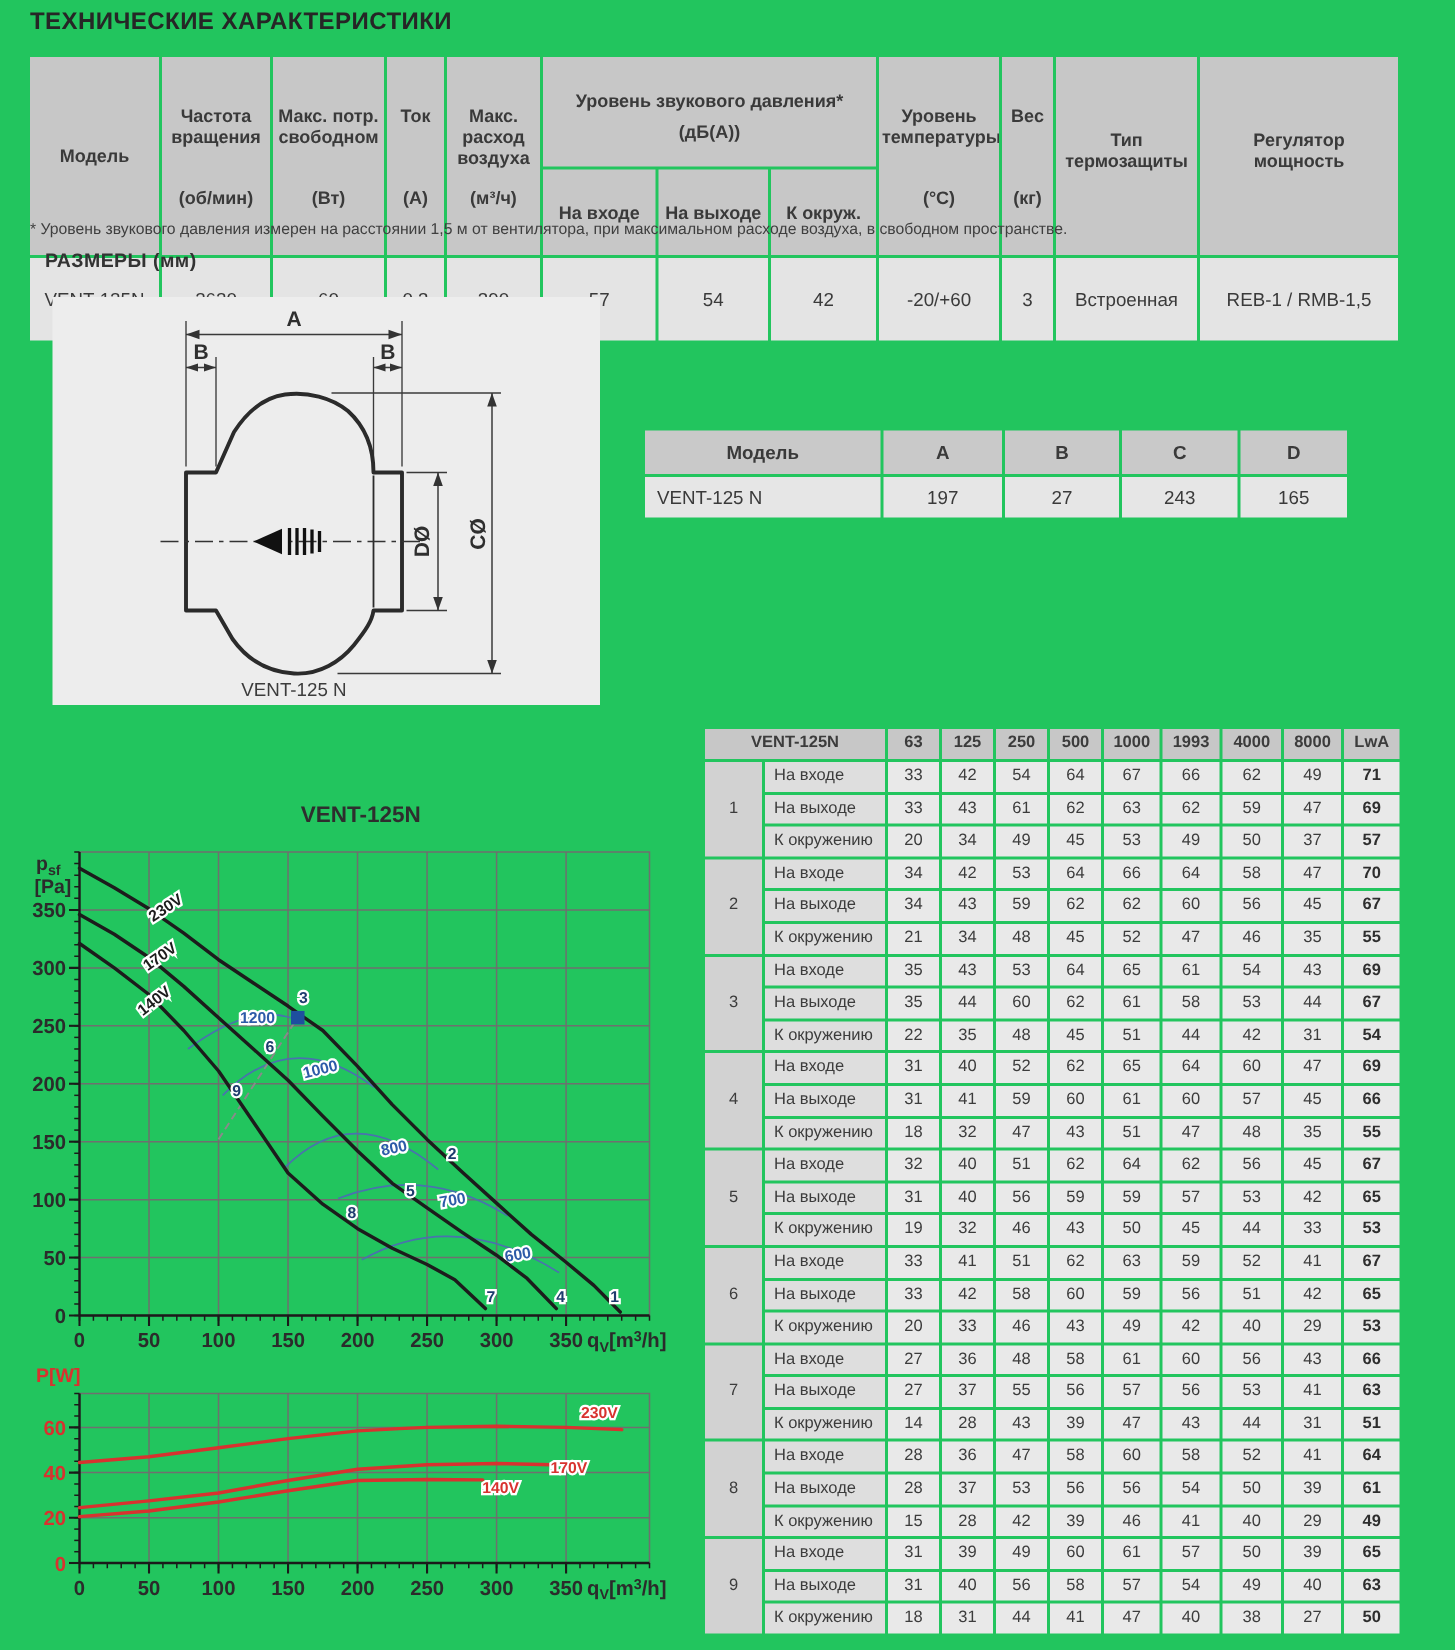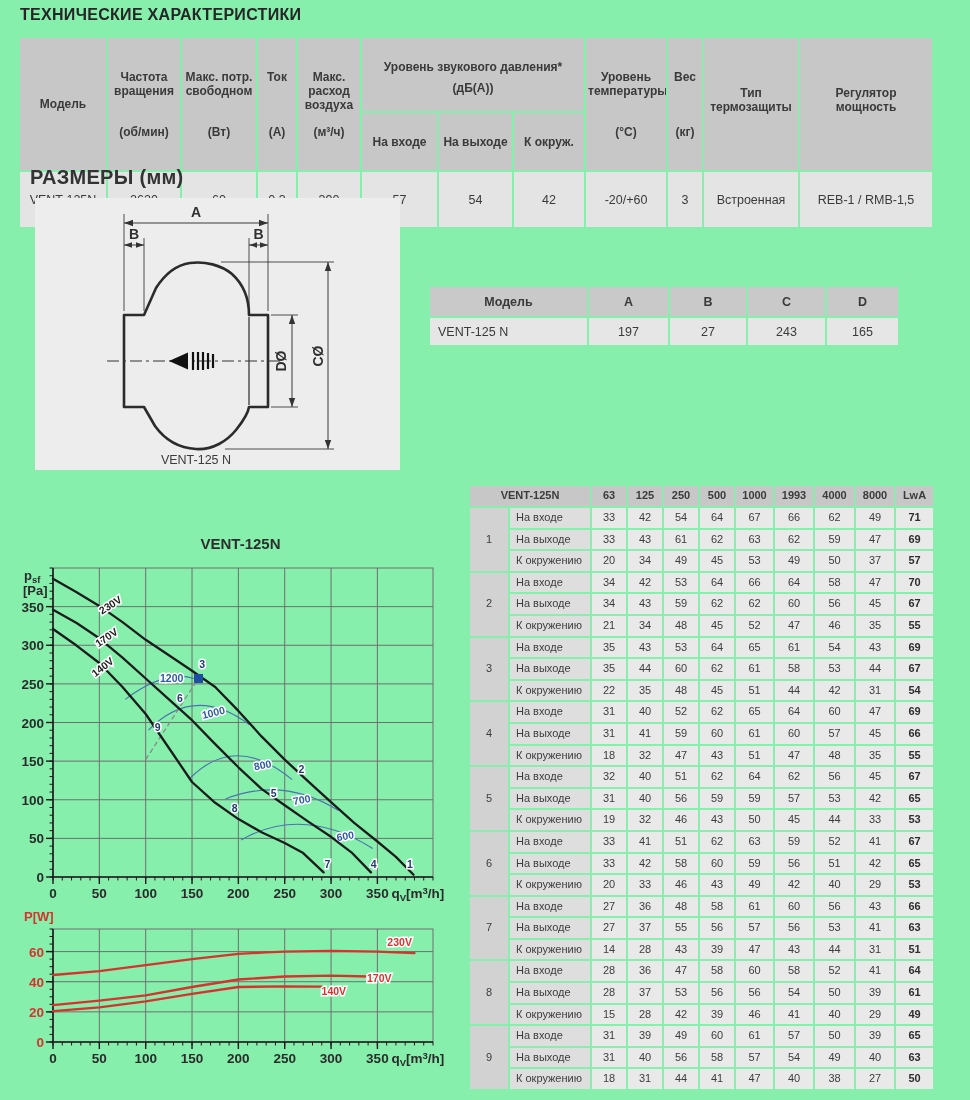--- a/index.html
+++ b/index.html
@@ -1,20 +1,20 @@
 <!DOCTYPE html>
 <html><head>
 <meta charset="utf-8">
 <style>
   html,body{margin:0;padding:0;background:#fff;}
   body{font-family:"Liberation Sans",sans-serif;color:#3a3a3a;}
-  .page{position:relative;width:970px;height:1100px;background:#86efac;overflow:hidden;}
+  .page{position:relative;width:970px;height:1100px;background:#22c55e;overflow:hidden;}
 
   .h1{position:absolute;left:20px;top:6px;font-size:16px;font-weight:bold;color:#262626;letter-spacing:.3px;}
-  .h2{position:absolute;left:30px;top:166px;font-size:20px;font-weight:bold;color:#333;letter-spacing:.3px;}
+  .h2{position:absolute;left:30px;top:166px;font-size:13px;font-weight:bold;color:#333;letter-spacing:.3px;}
   .footnote{position:absolute;left:20px;top:147px;width:930px;font-size:10.5px;color:#3f3f3f;}
 
   table{border-collapse:separate;border-spacing:2px;}
   td{overflow:hidden;}
 
   
   table.spec{position:absolute;left:18px;top:36px;width:916px;table-layout:fixed;}
   .spec td{background:#e4e4e4;text-align:center;font-size:12.5px;color:#3a3a3a;padding:16px 2px;}
   .spec td.h{background:#c7c7c7;font-weight:bold;font-size:12px;line-height:1.18;vertical-align:middle;}
   .spec .hstack{display:flex;flex-direction:column;justify-content:space-between;height:69px;padding:4px 0 4px;}
@@ -150,20 +150,21 @@
       <td>54</td>
       <td>42</td>
       <td>-20/+60</td>
       <td>3</td>
       <td>Встроенная</td>
       <td>REB-1 / RMB-1,5</td>
     </tr>
   </tbody>
     </table>
 
+  <div class="footnote">* Уровень звукового давления измерен на расстоянии 1,5 м от вентилятора, при максимальном расходе воздуха, в свободном пространстве.</div>
 
   <div class="h2">РАЗМЕРЫ (мм)</div>
 
   <div class="panel">
     <svg width="365" height="272" viewBox="0 0 365 272">
       <g stroke="#3a3a3a" stroke-width="0.9" fill="none">
         <line x1="89" y1="16" x2="89" y2="113"></line>
         <line x1="233" y1="16" x2="233" y2="113"></line>
         <line x1="109" y1="40" x2="109" y2="113"></line>
         <line x1="214" y1="40" x2="214" y2="113"></line>

